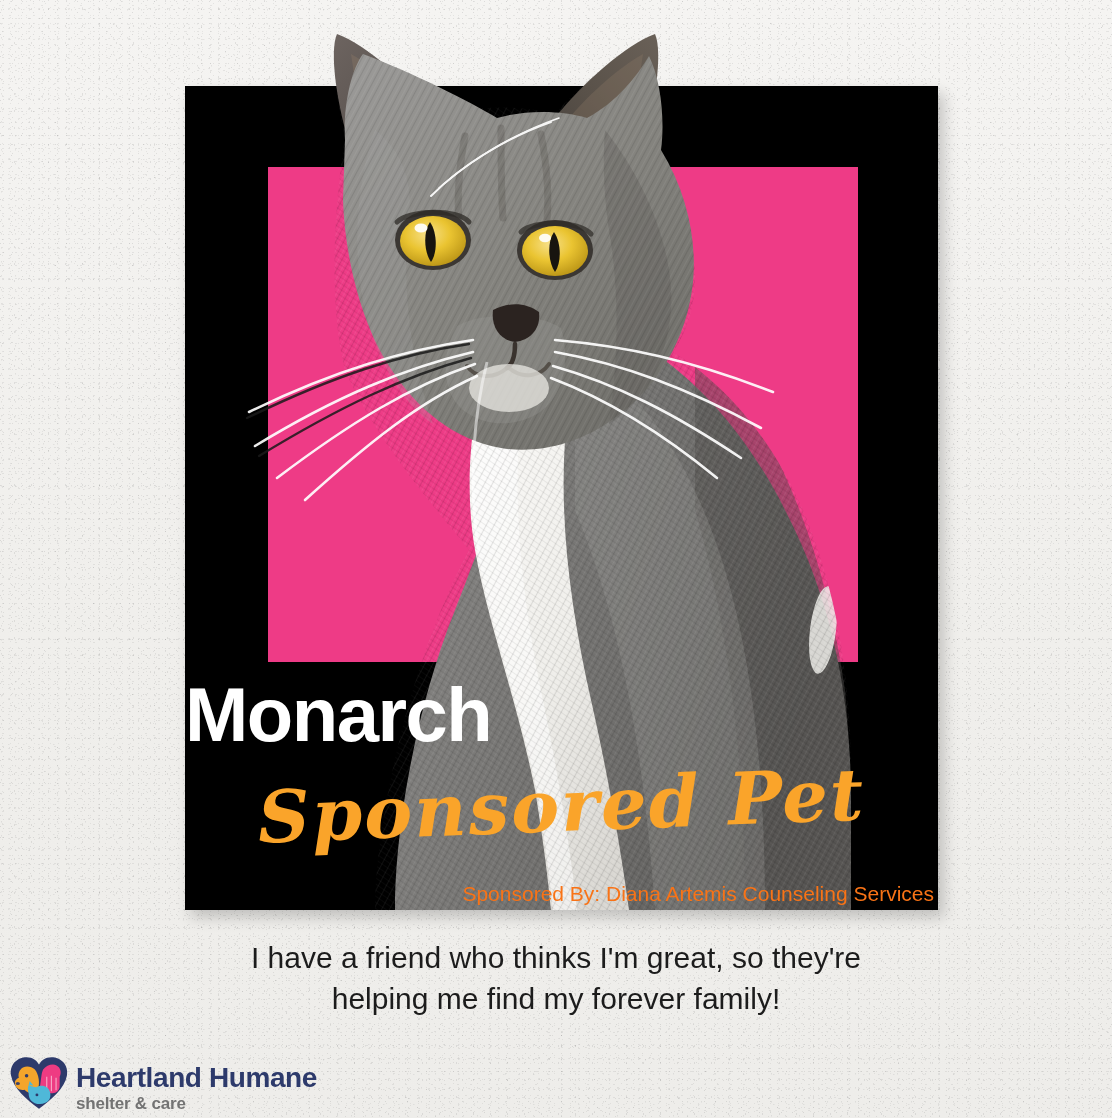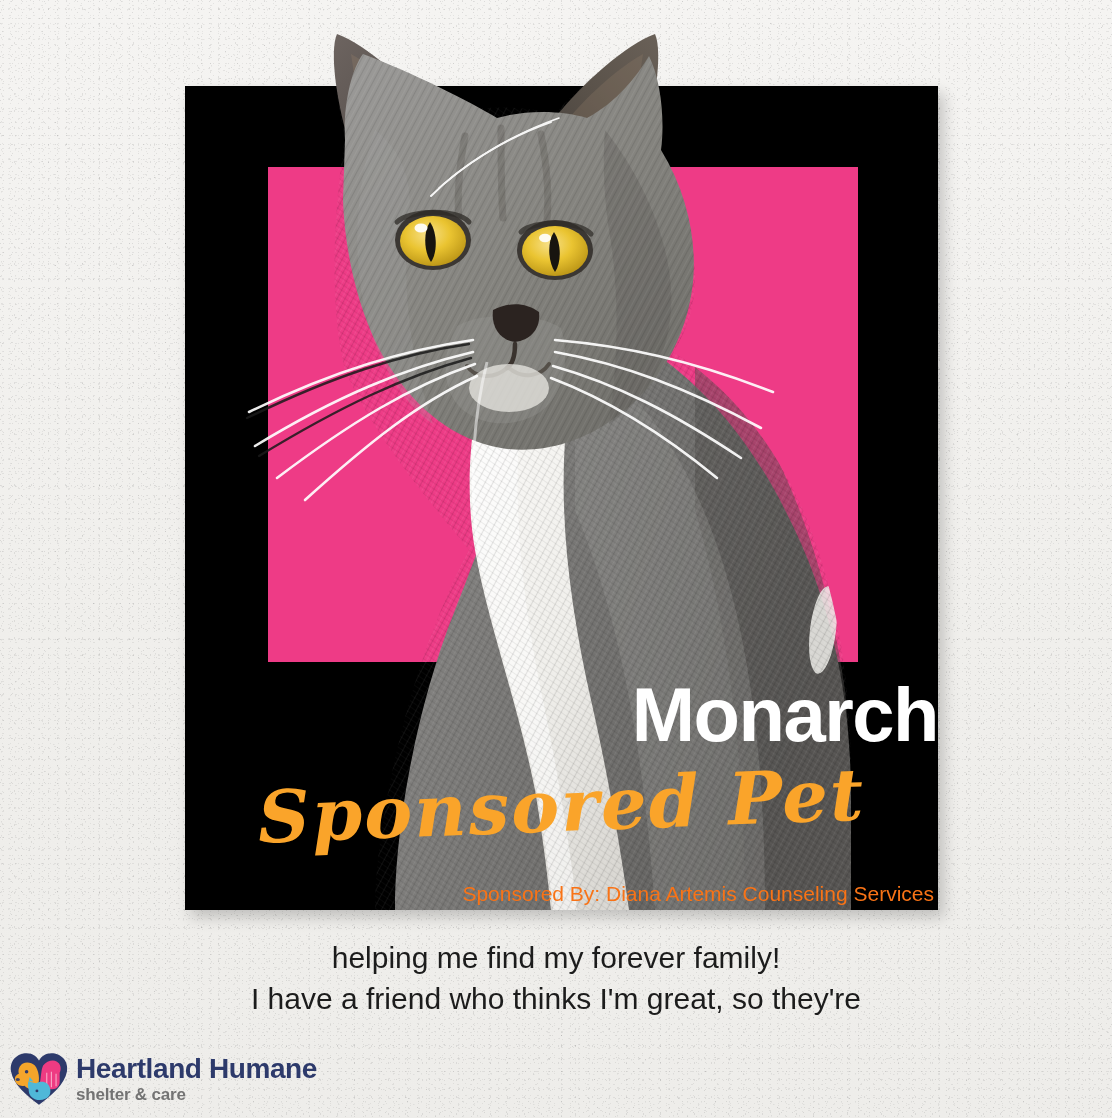--- a/index.html
+++ b/index.html
@@ -69,21 +69,21 @@
     height: 900px;
     pointer-events: none;
   }
   #cat-photo svg { display: block; width: 100%; height: 100%; }
 
   
   #pet-name {
     position: absolute;
     left: 0; right: 0;
     top: 588px;          
-    text-align: right;
+    text-align: left;
     color: #ffffff;
     font-weight: bold;
     font-size: 76px;
     line-height: 82px;
     letter-spacing: -1.5px;
     font-family: "Liberation Sans", sans-serif;
   }
   #sponsored-script {
     position: absolute;
     left: 0; right: 0;
@@ -124,21 +124,21 @@
   #caption span { display: block; }
 
   
   #logo {
     position: absolute;
     left: 8px;
     top: 1046px;
     width: 330px;
     height: 66px;
     display: flex;
-    align-items: center;
+    align-items: flex-end;
   }
   #logo-mark { width: 62px; height: 58px; flex: 0 0 auto; }
   #logo-mark svg { display: block; width: 100%; height: 100%; }
   #logo-text { margin-left: 6px; line-height: 1; }
   #logo-title {
     color: #2d3a6b;
     font-weight: bold;
     font-size: 28px;
     letter-spacing: -0.4px;
     font-family: "Liberation Sans", sans-serif;
@@ -355,22 +355,22 @@
       </g>
     </svg>
   </div>
 
   <div id="pet-name">Monarch</div>
   <div id="sponsored-script">Sponsored Pet</div>
   <div id="sponsor-credit">Sponsored By: Diana Artemis Counseling Services</div>
 </div>
 
 <div id="caption">
+  <span>I have a friend who thinks I'm great, so they're</span>
   <span>helping me find my forever family!</span>
-  <span>I have a friend who thinks I'm great, so they're</span>
 </div>
 
 <div id="logo">
   <div id="logo-mark">
     <svg viewBox="0 0 120 112" xmlns="http://www.w3.org/2000/svg">
 
       <path d="M60,106
                C 36,88 10,66 6,42
                C 2,20 18,6 36,6
                C 48,6 56,13 60,20

